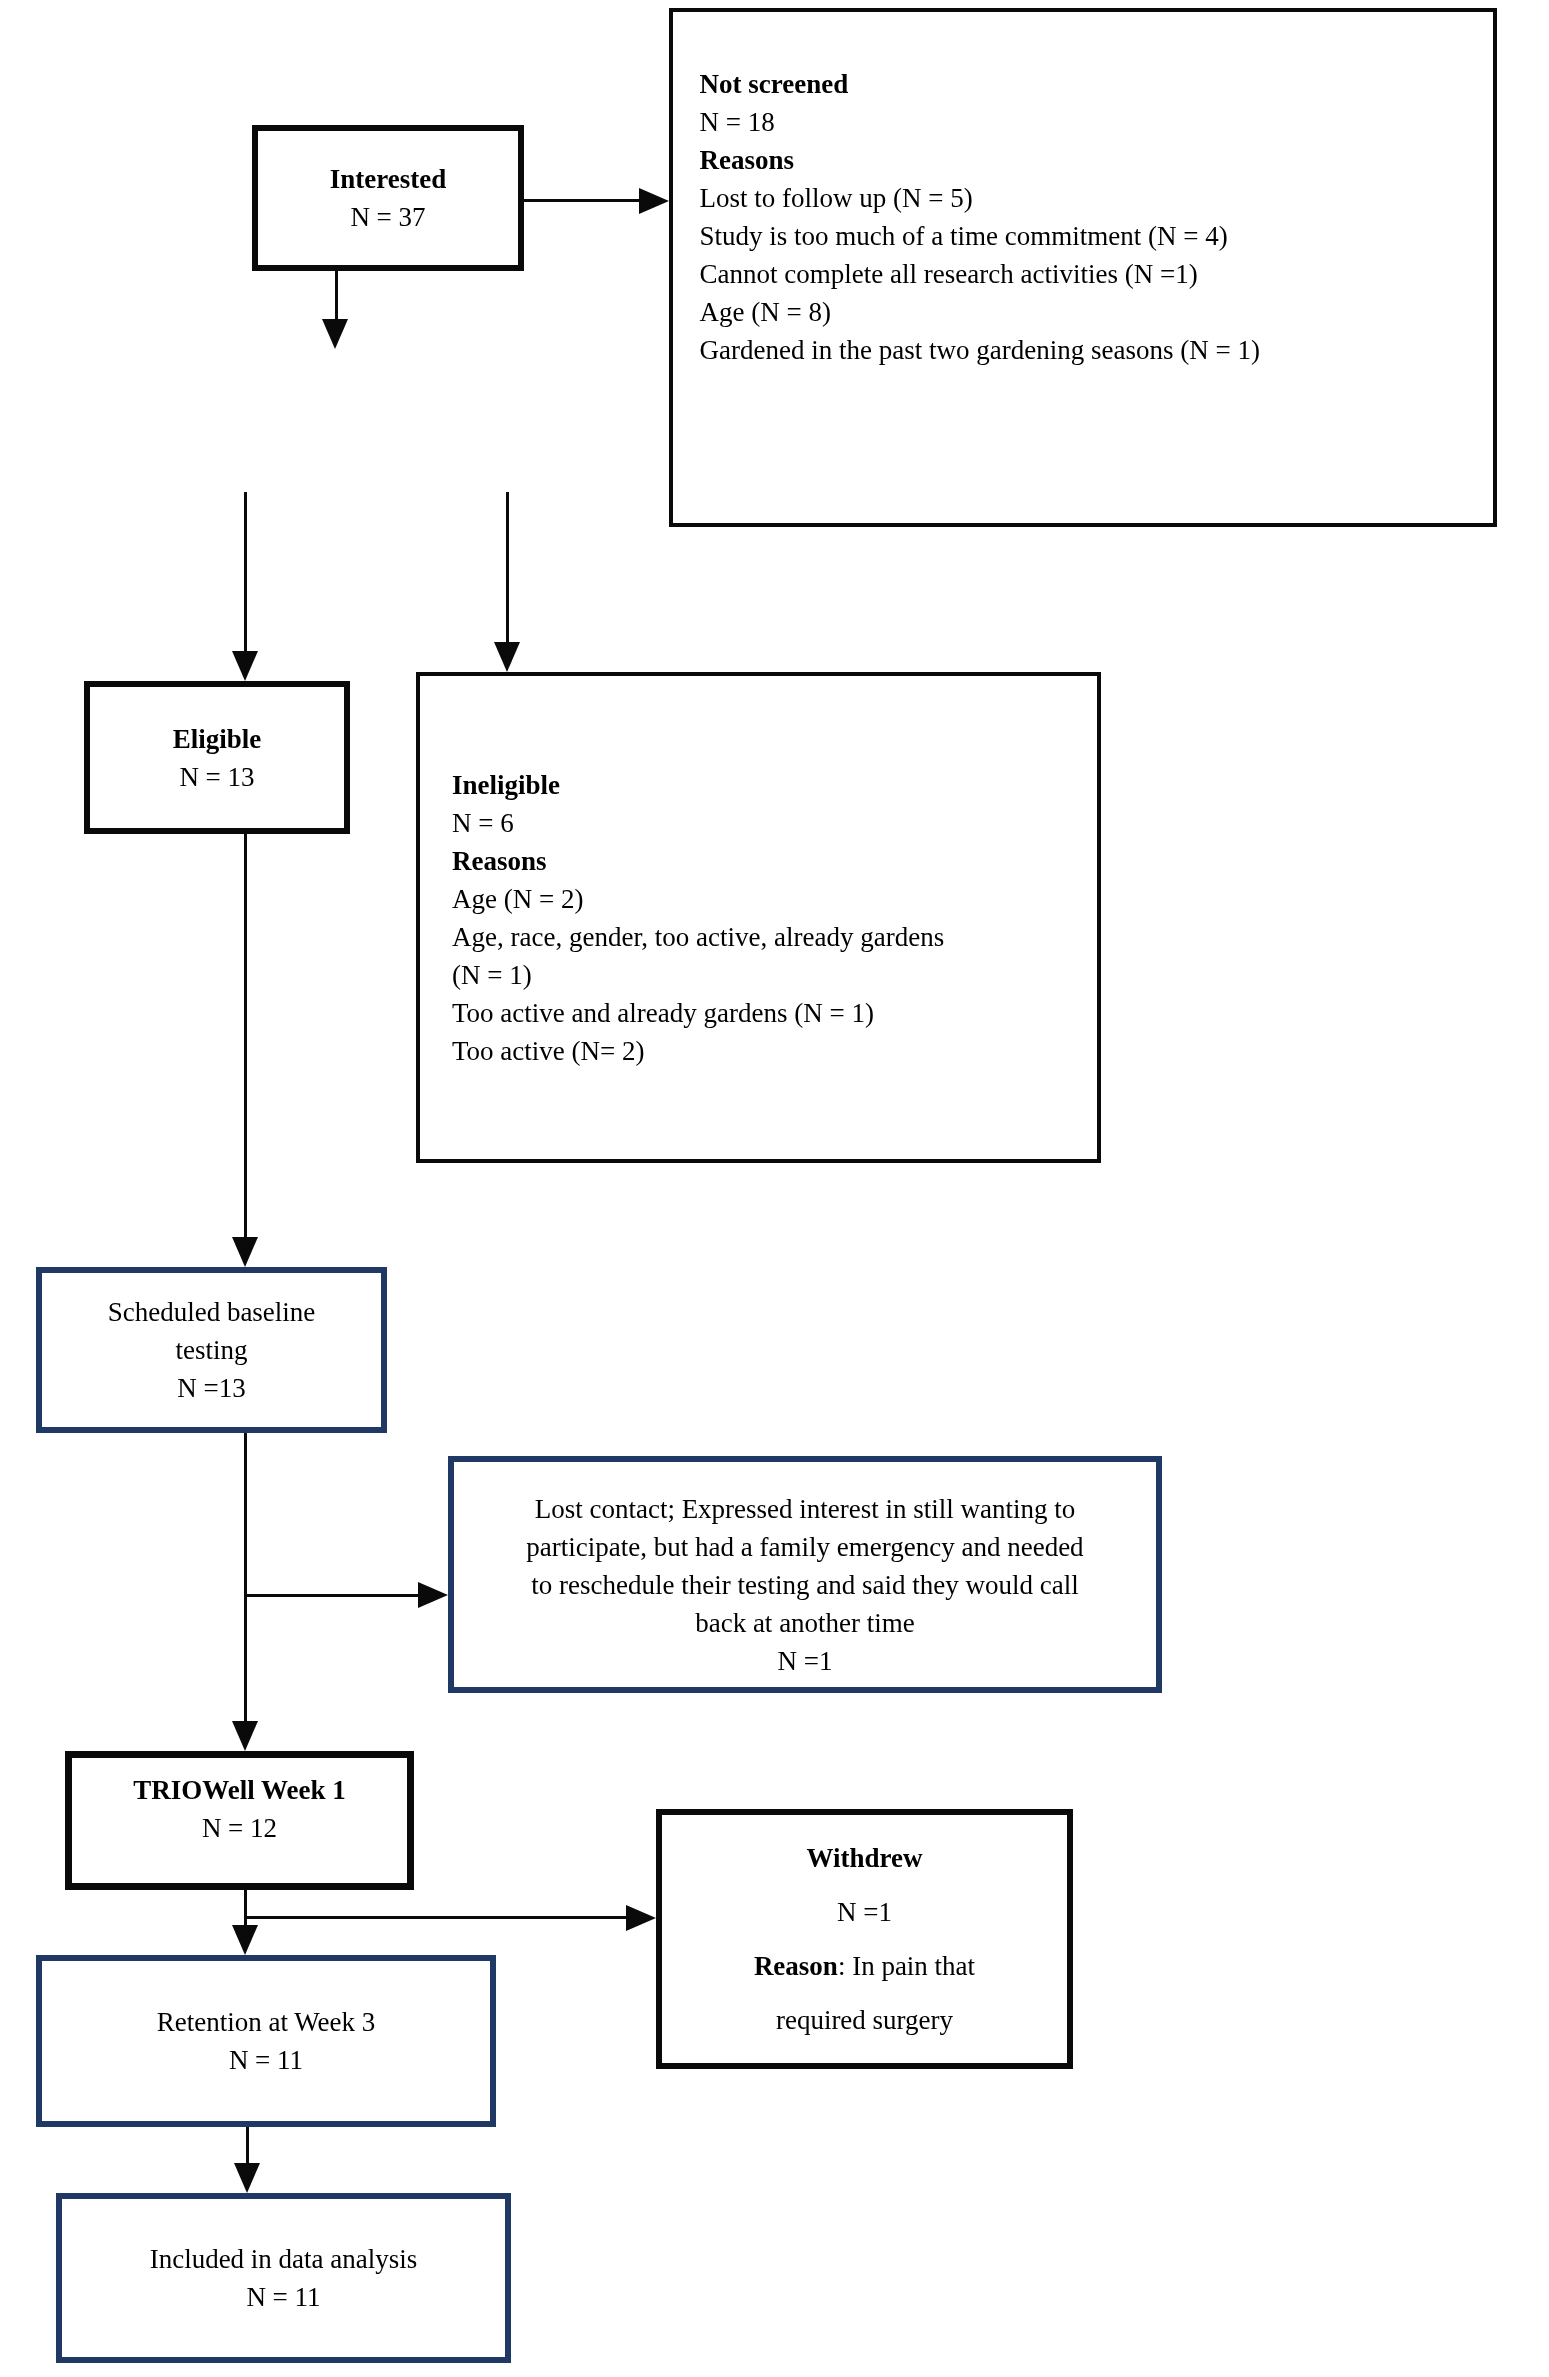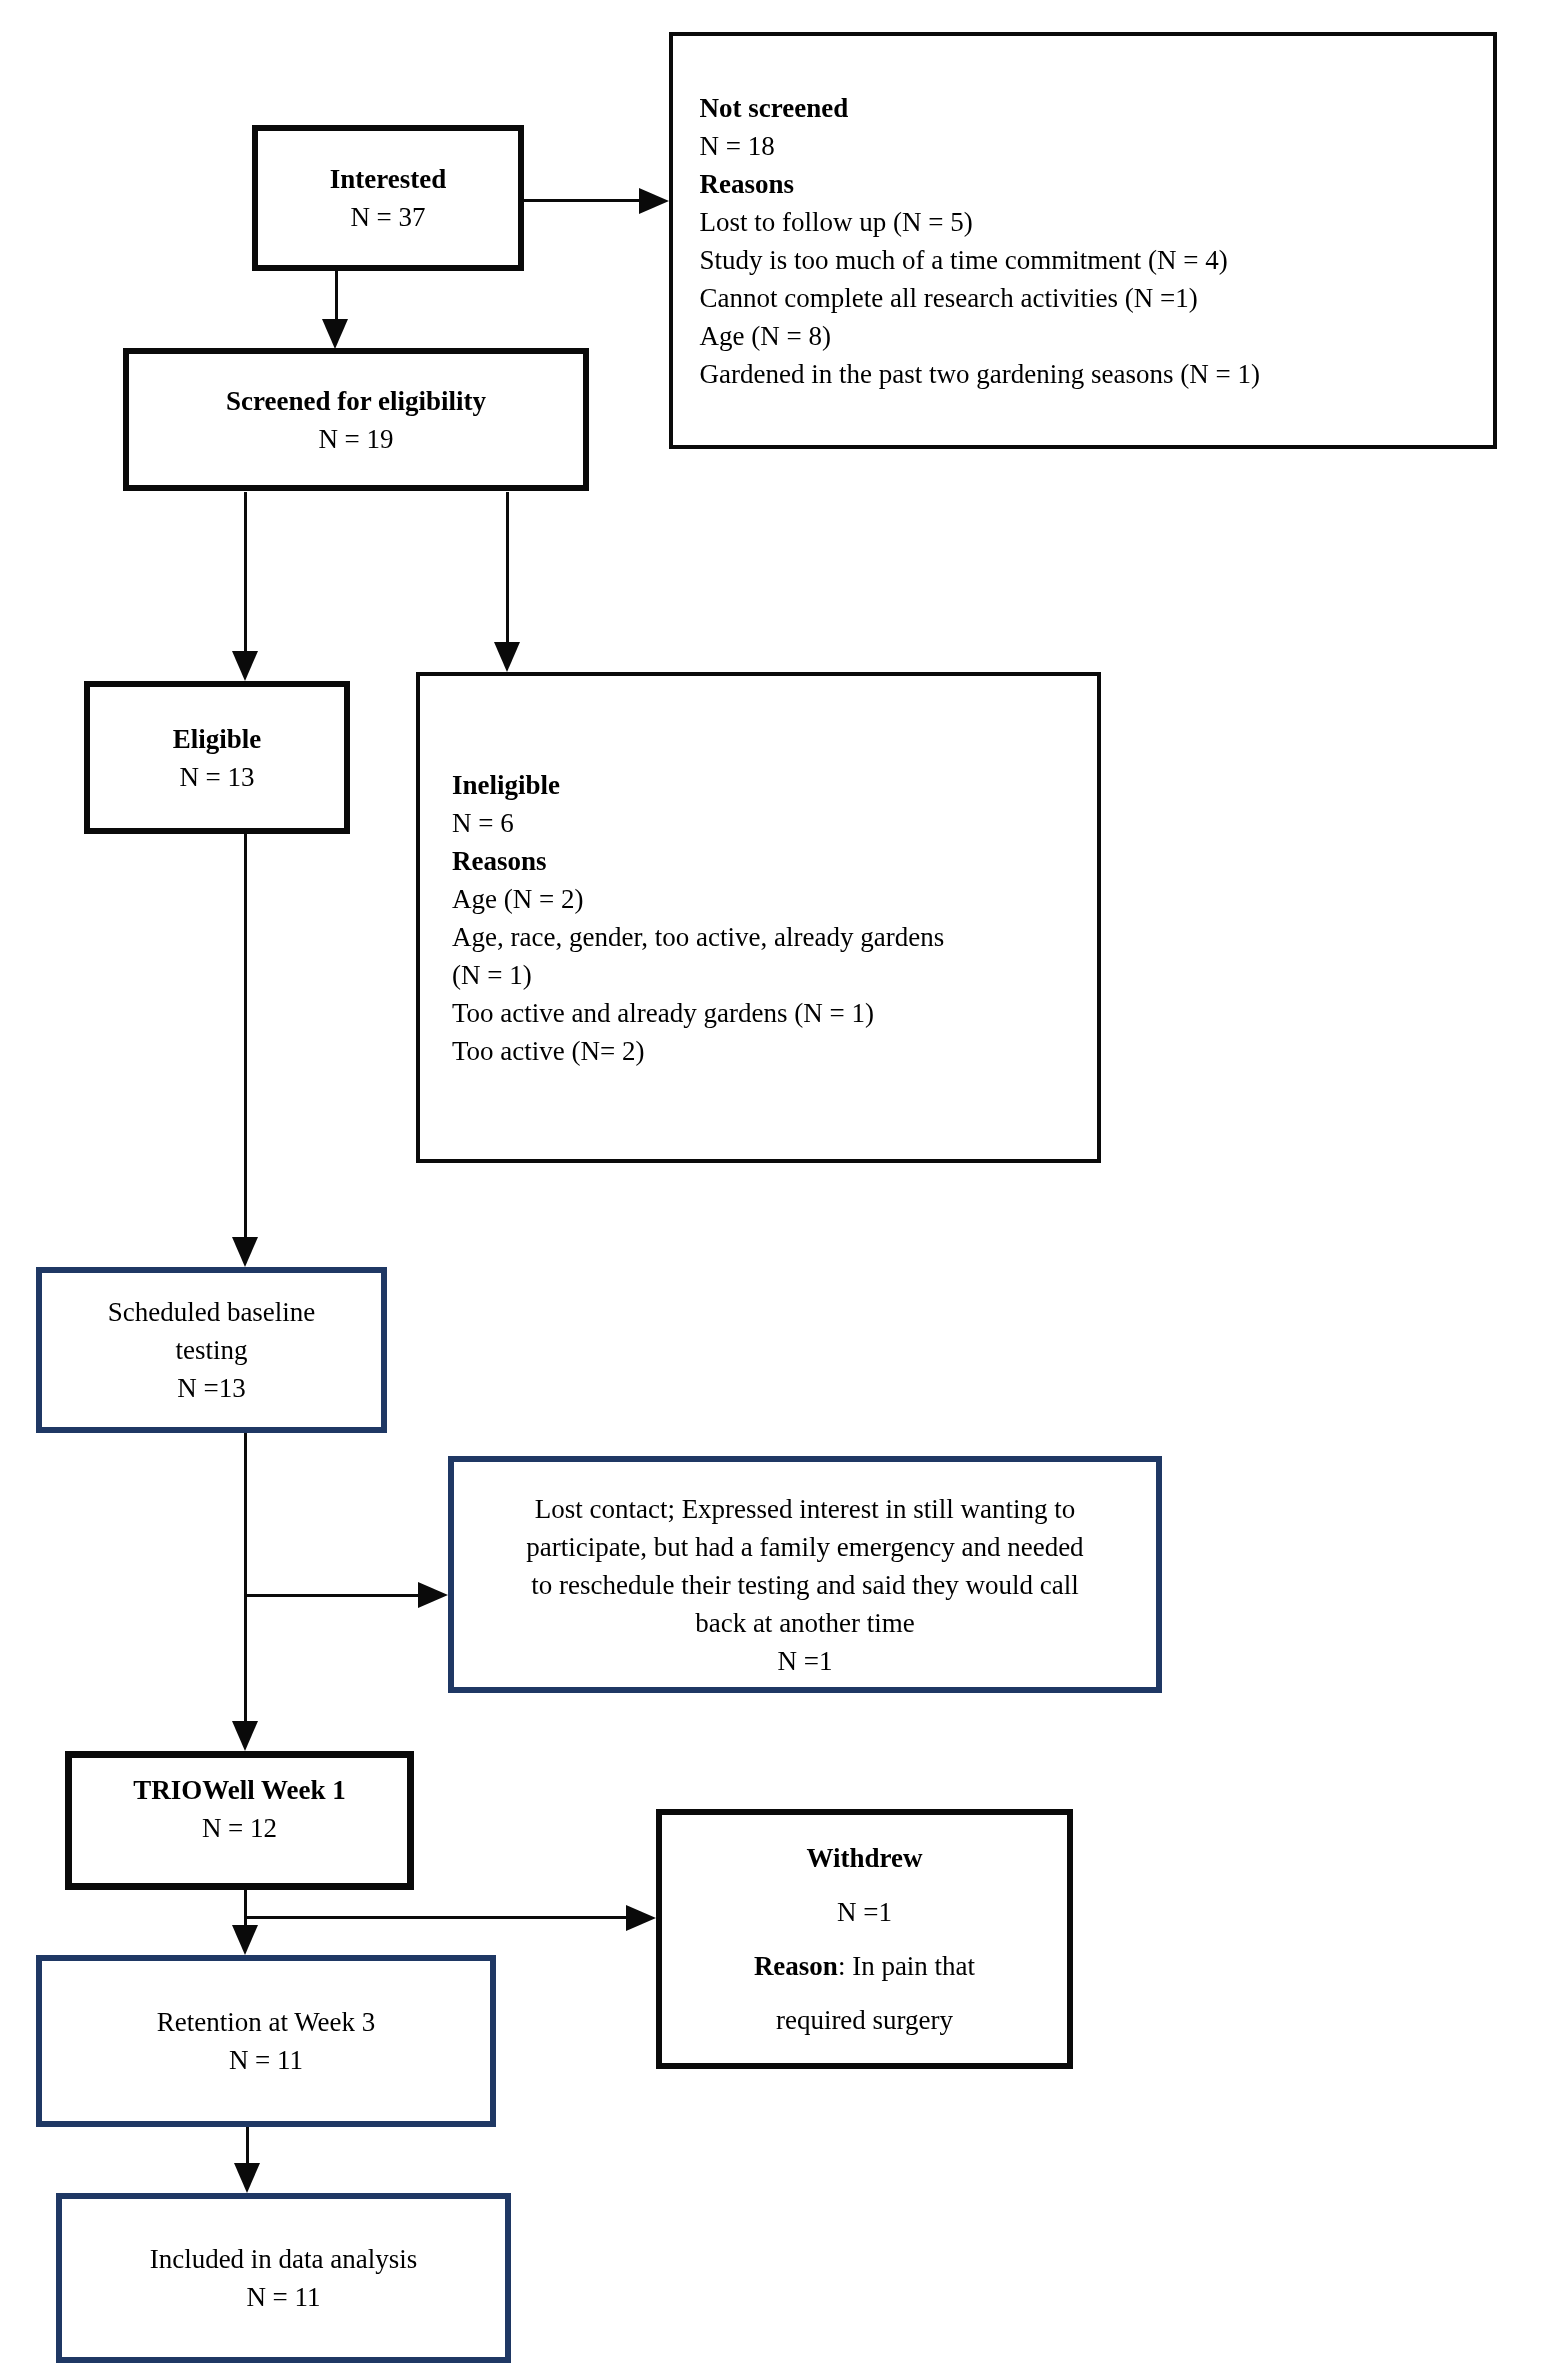--- a/index.html
+++ b/index.html
@@ -47,21 +47,21 @@
   }
   .arrow-right {
     position: absolute; width: 0; height: 0;
     border-top: 13.3px solid transparent;
     border-bottom: 13.3px solid transparent;
     border-left: 30px solid #0a0a0a;
   }
 
   
   #box-interested { left: 252px;  top: 125px;  width: 272px;  height: 146px; text-align: right; }
-  #box-not-screened { left: 669px; top: 32px; width: 828px; height: 417px;
+  #box-not-screened { left: 669px; top: 8px; width: 828px; height: 519px;
                       justify-content: flex-start; padding: 53px 17.3px 0 26.6px; }
   #box-screened  { left: 123px;  top: 348px;  width: 466px;  height: 143px; }
   #box-eligible  { left: 84px;  top: 681px; width: 266px;  height: 153px; }
   #box-ineligible{ left: 416px;  top: 672px; width: 685px; height: 491px;
                    padding-left: 32px; padding-right: 11.6px; }
   #box-scheduled { left: 36px;   top: 1267px; width: 351px;  height: 166px; }
   #box-lost-contact { left: 448px; top: 1456px; width: 714px; height: 237px;
                       justify-content: flex-start; padding-top: 28px; }
   #box-triowell  { left: 65px;  top: 1751px; width: 349px;  height: 139px;
                    justify-content: flex-start; padding-top: 12.7px; }
@@ -105,24 +105,20 @@
     <div class="line bold">Not screened</div>
     <div class="line">N = 18</div>
     <div class="line bold">Reasons</div>
     <div class="line">Lost to follow up (N = 5)</div>
     <div class="line">Study is too much of a time commitment (N = 4)</div>
     <div class="line">Cannot complete all research activities (N =1)</div>
     <div class="line">Age (N = 8)</div>
     <div class="line">Gardened in the past two gardening seasons (N = 1)</div>
   </div>
 
-  <div class="box black" id="box-screened">
-    <div class="line bold">Screened for eligibility</div>
-    <div class="line">N = 19</div>
-  </div>
 
   <div class="box black" id="box-eligible">
     <div class="line bold">Eligible</div>
     <div class="line">N = 13</div>
   </div>
 
   <div class="box thin leftalign" id="box-ineligible">
     <div class="line bold">Ineligible</div>
     <div class="line">N = 6</div>
     <div class="line bold">Reasons</div>

